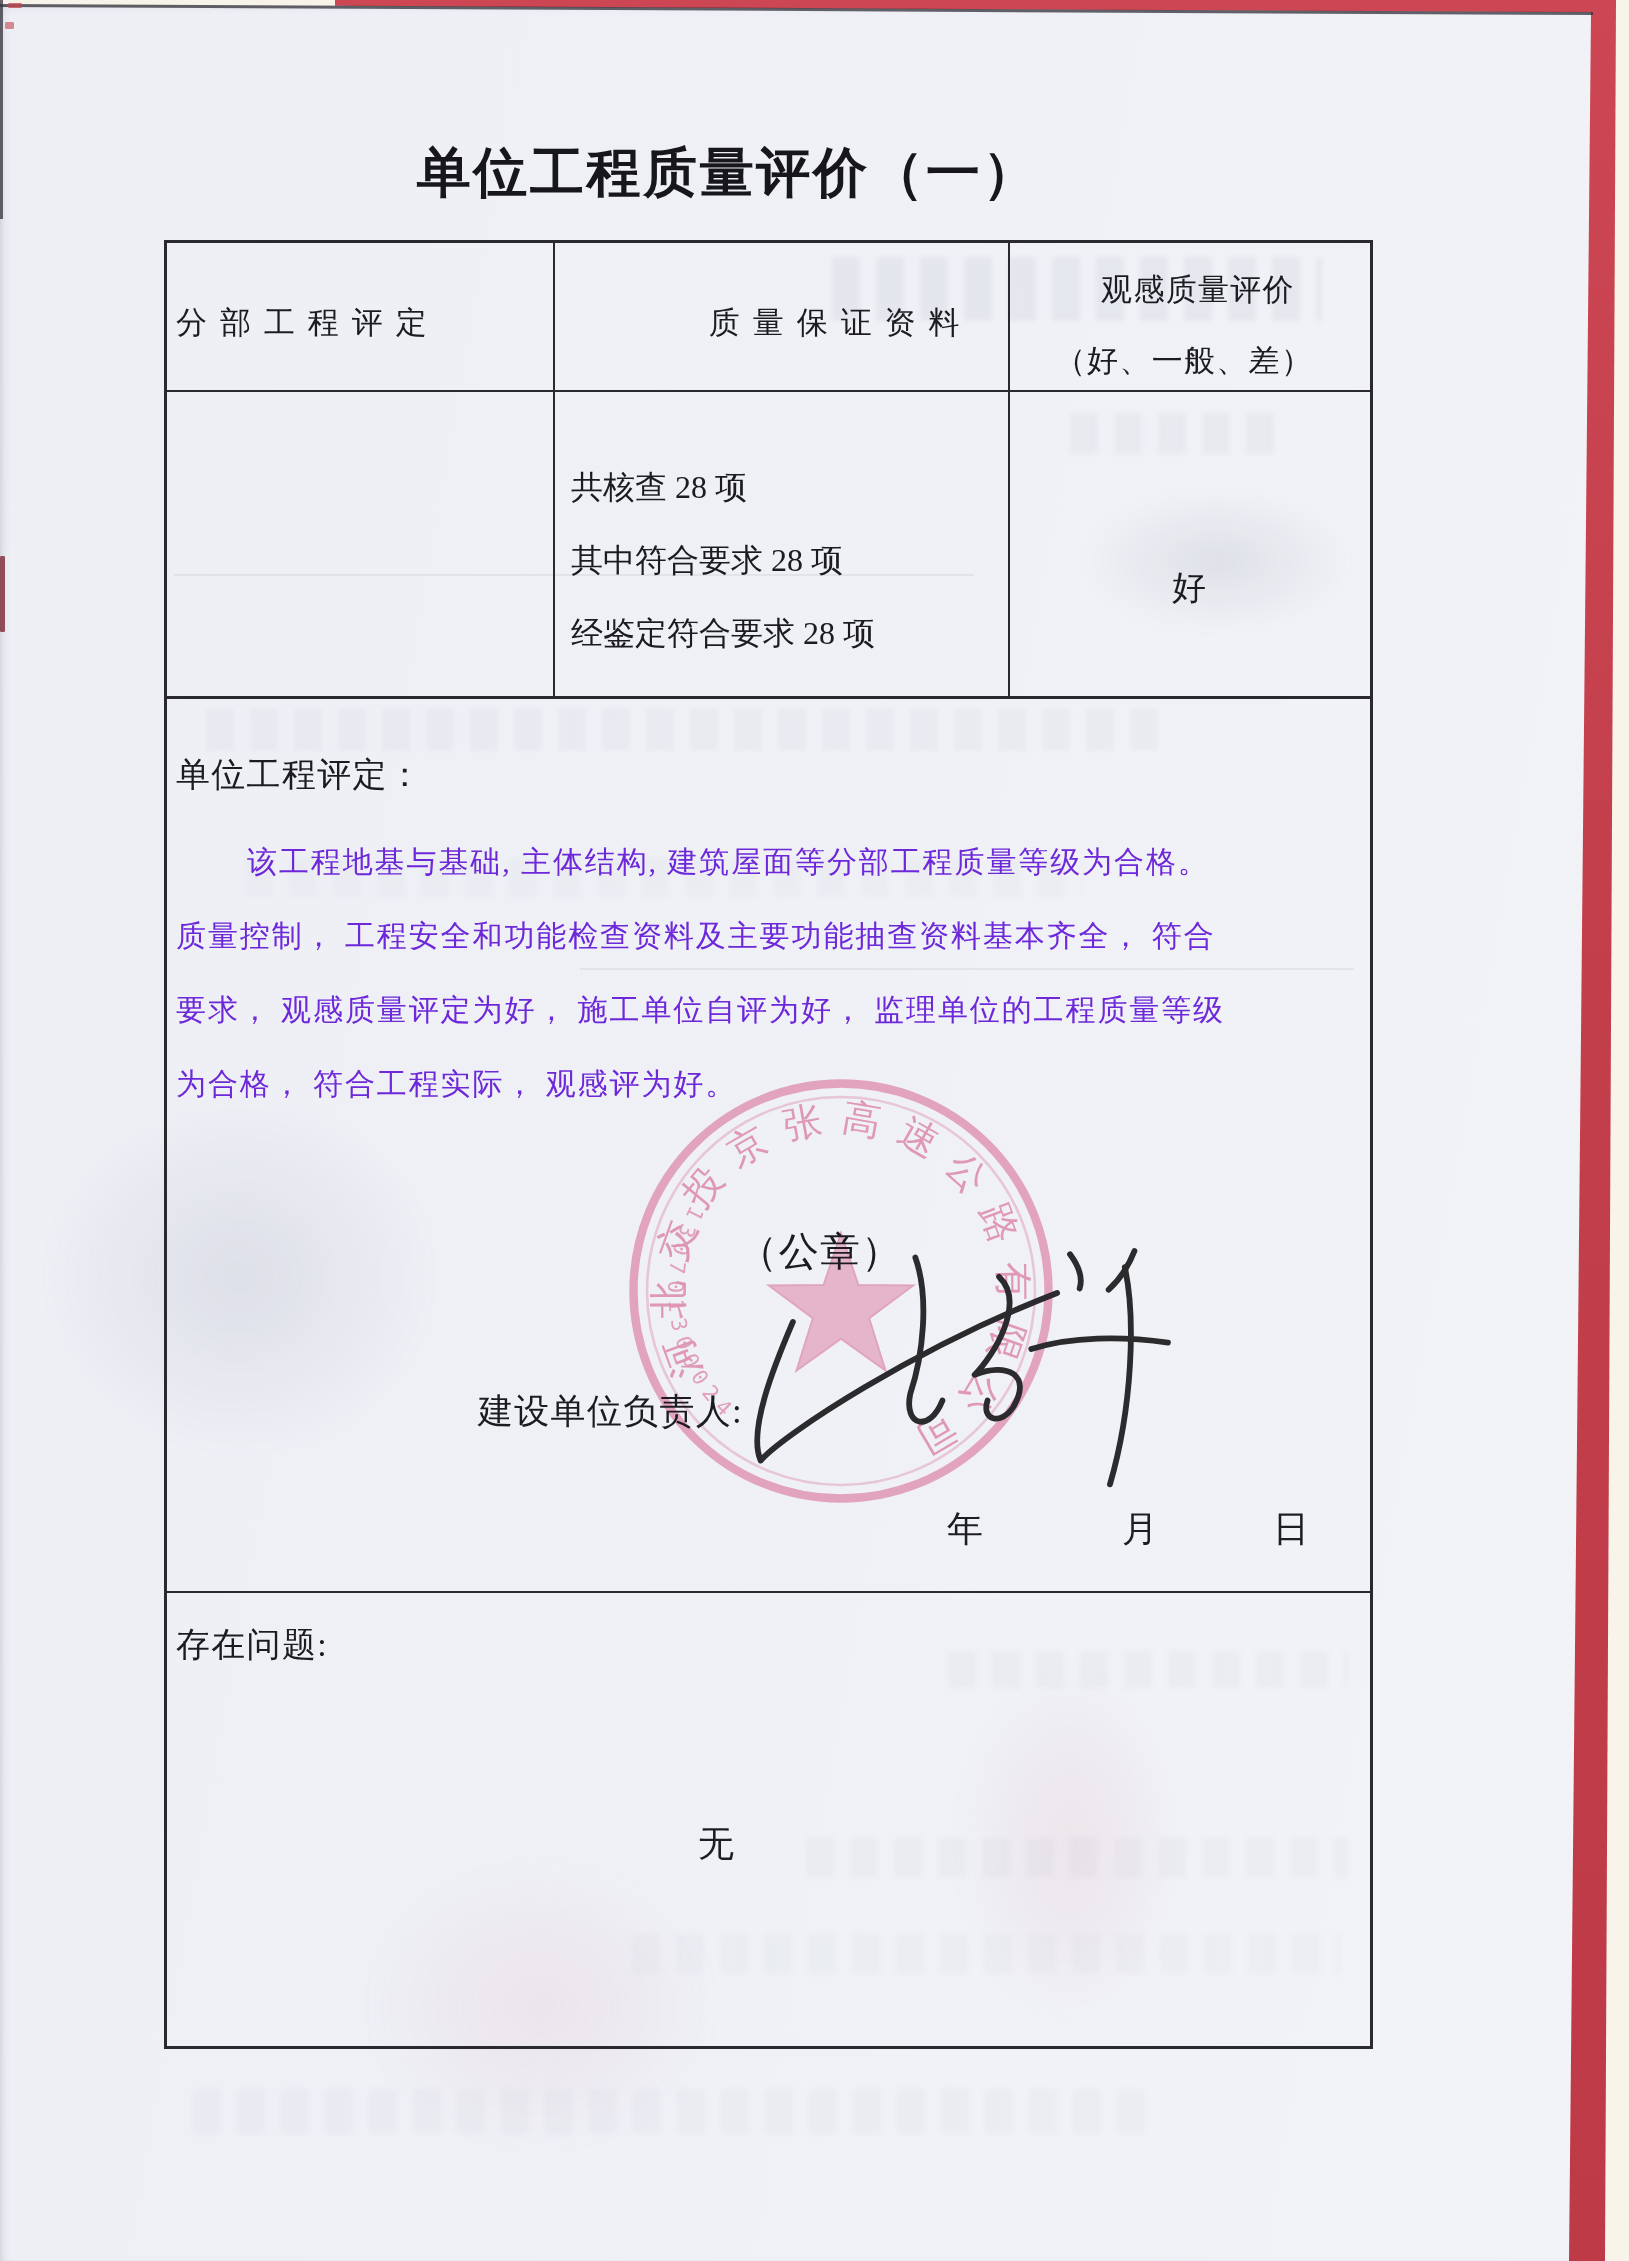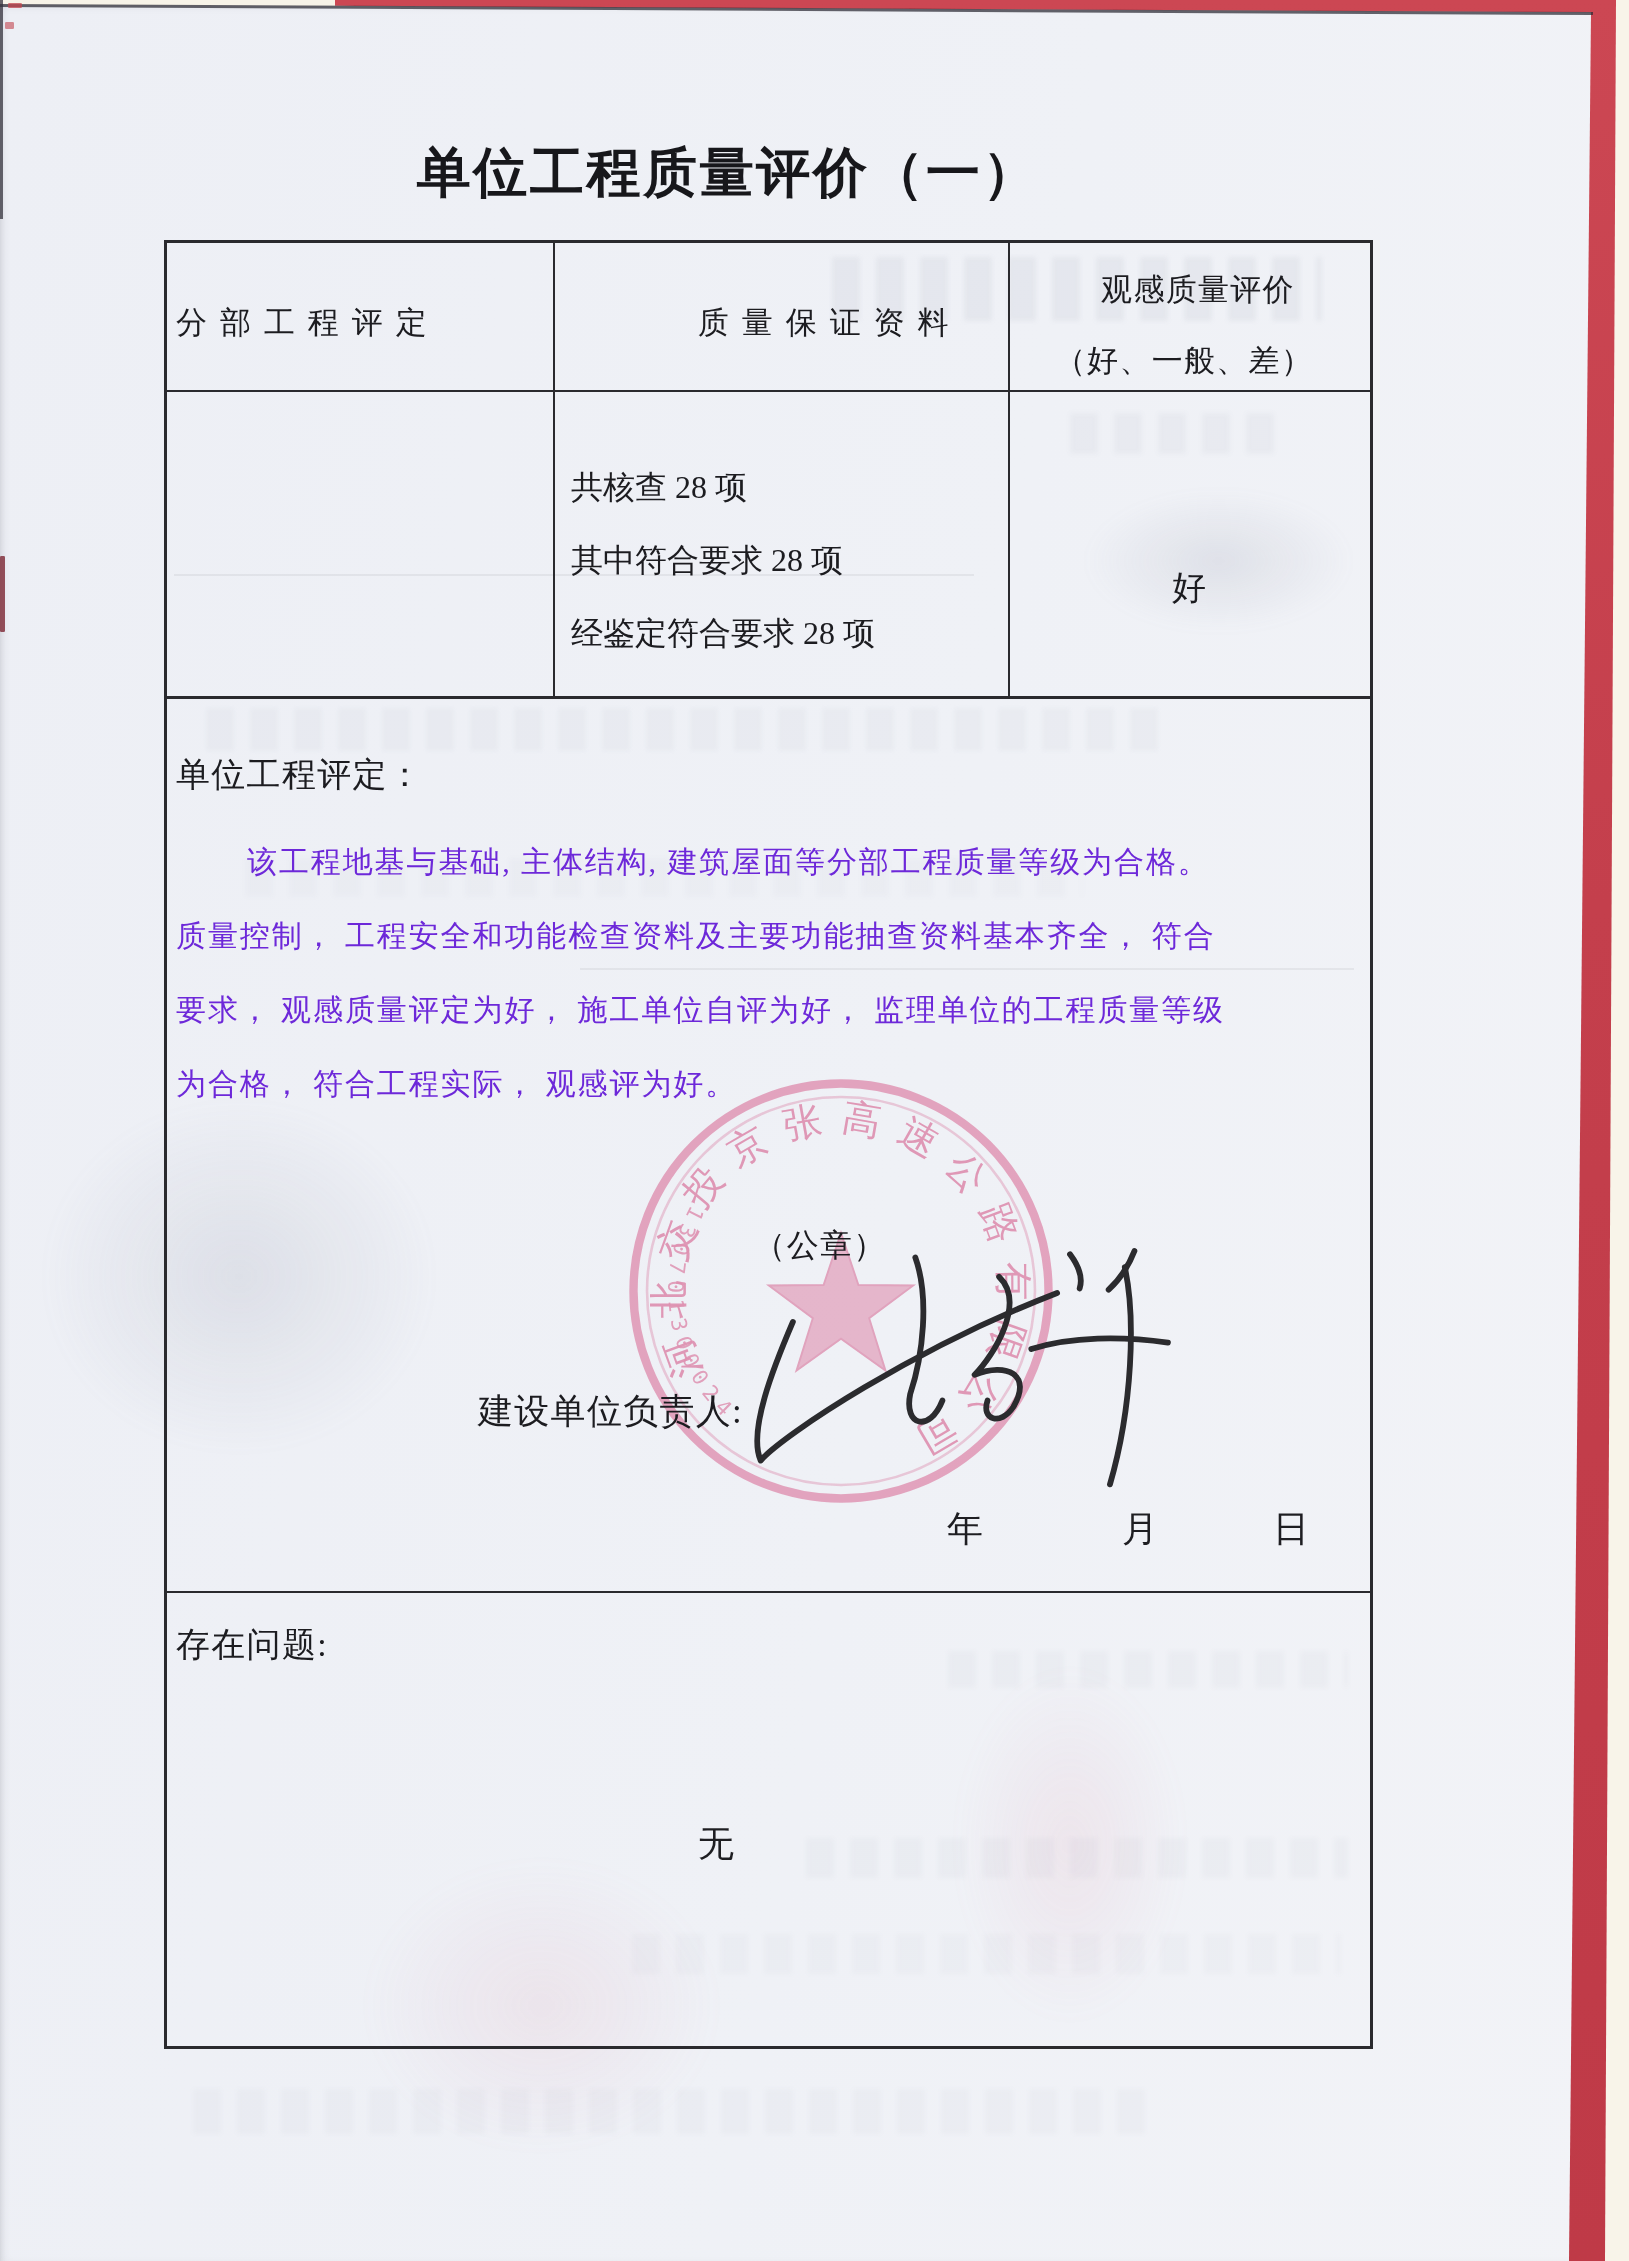--- a/index.html
+++ b/index.html
@@ -89,21 +89,21 @@
 <div class="abs title cjk">单位工程质量评价（一）</div>
 
 <div class="abs sheet">
   <div class="vline" style="left:386px;top:0;height:453px;"></div>
   <div class="vline" style="left:841px;top:0;height:453px;"></div>
   <div class="hline" style="top:147px;"></div>
   <div class="hline" style="top:453px;height:2.6px;"></div>
   <div class="hline" style="top:1348px;"></div>
 
   <div class="abs hdr cjk" style="left:0;top:59px;width:386px;">分 部 工 程 评 定</div>
-  <div class="abs hdr cjk" style="left:395px;top:59px;width:507px;text-align:center;">质 量 保 证 资 料</div>
+  <div class="abs hdr cjk" style="left:406px;top:59px;width:507px;text-align:center;">质 量 保 证 资 料</div>
   <div class="abs hdr cjk" style="left:841px;top:26px;width:362px;text-align:center;letter-spacing:1.3px;">观感质量评价</div>
   <div class="abs hdr cjk" style="left:841px;top:97px;width:334px;text-align:center;letter-spacing:1.3px;">（好、一般、差）</div>
 
   <div class="abs cell-txt" style="left:404px;top:208px;width:432px;">
     <div class="cjk">共核查 28 项</div>
     <div class="cjk">其中符合要求 28 项</div>
     <div class="cjk">经鉴定符合要求 28 项</div>
   </div>
   <div class="abs cell-txt cjk" style="left:841px;top:308px;width:362px;text-align:center;font-size:34px;">好</div>
 
@@ -134,21 +134,21 @@
   <circle cx="0" cy="0" r="301" fill="none" stroke="#ee9ab7" stroke-width="4" opacity="0.5"></circle>
   <path d="M 0,-90 L 27,-9.2 L 112,-8.5 L 43.7,42.2 L 69,123.5 L 0,74 L -69,123.5 L -43.7,42.2 L -112,-8.5 L -27,-9.2 Z" fill="#f1aec6" stroke="#eb93b2" stroke-width="3" opacity="0.85"></path>
   <text font-size="60" letter-spacing="26" fill="#ec8fb0" opacity="0.92" font-family="Liberation Serif, DejaVu Serif, serif">
     <textPath href="#arc-ring">河北交投京张高速公路有限公司</textPath>
   </text>
   <text font-size="33" letter-spacing="11" fill="#ec8fb0" opacity="0.85" font-family="DejaVu Sans Mono, Liberation Mono, monospace">
     <textPath href="#arc-serial">130701300024</textPath>
   </text>
 </svg>
 
-<div class="abs lbl cjk" style="left:717px;top:1224px;width:206px;text-align:center;font-size:32px;">（公章）</div>
+<div class="abs lbl cjk" style="left:717px;top:1224px;width:206px;text-align:center;font-size:40px;">（公章）</div>
 <div class="abs lbl cjk" style="left:478px;top:1388px;font-size:35px;">建设单位负责人:</div>
 
 <svg class="abs sig-svg" style="left:722px;top:1238px;" width="464" height="271" viewBox="0 0 720 420">
   <path d="M 110,130 C 80,200 40,300 60,345 C 95,305 300,170 520,85"></path>
   <path d="M 300,30 C 322,92 312,182 292,242 C 282,292 322,302 342,252"></path>
   <path d="M 430,60 C 472,100 422,182 392,212 C 442,192 482,212 452,262 C 432,292 402,282 412,252"></path>
   <path d="M 540,25 C 555,45 560,62 555,78"></path>
   <path d="M 640,20 C 630,46 615,66 600,80"></path>
   <path d="M 480,172 C 542,152 622,152 692,162"></path>
   <path d="M 625,45 C 642,122 637,262 602,382"></path>

